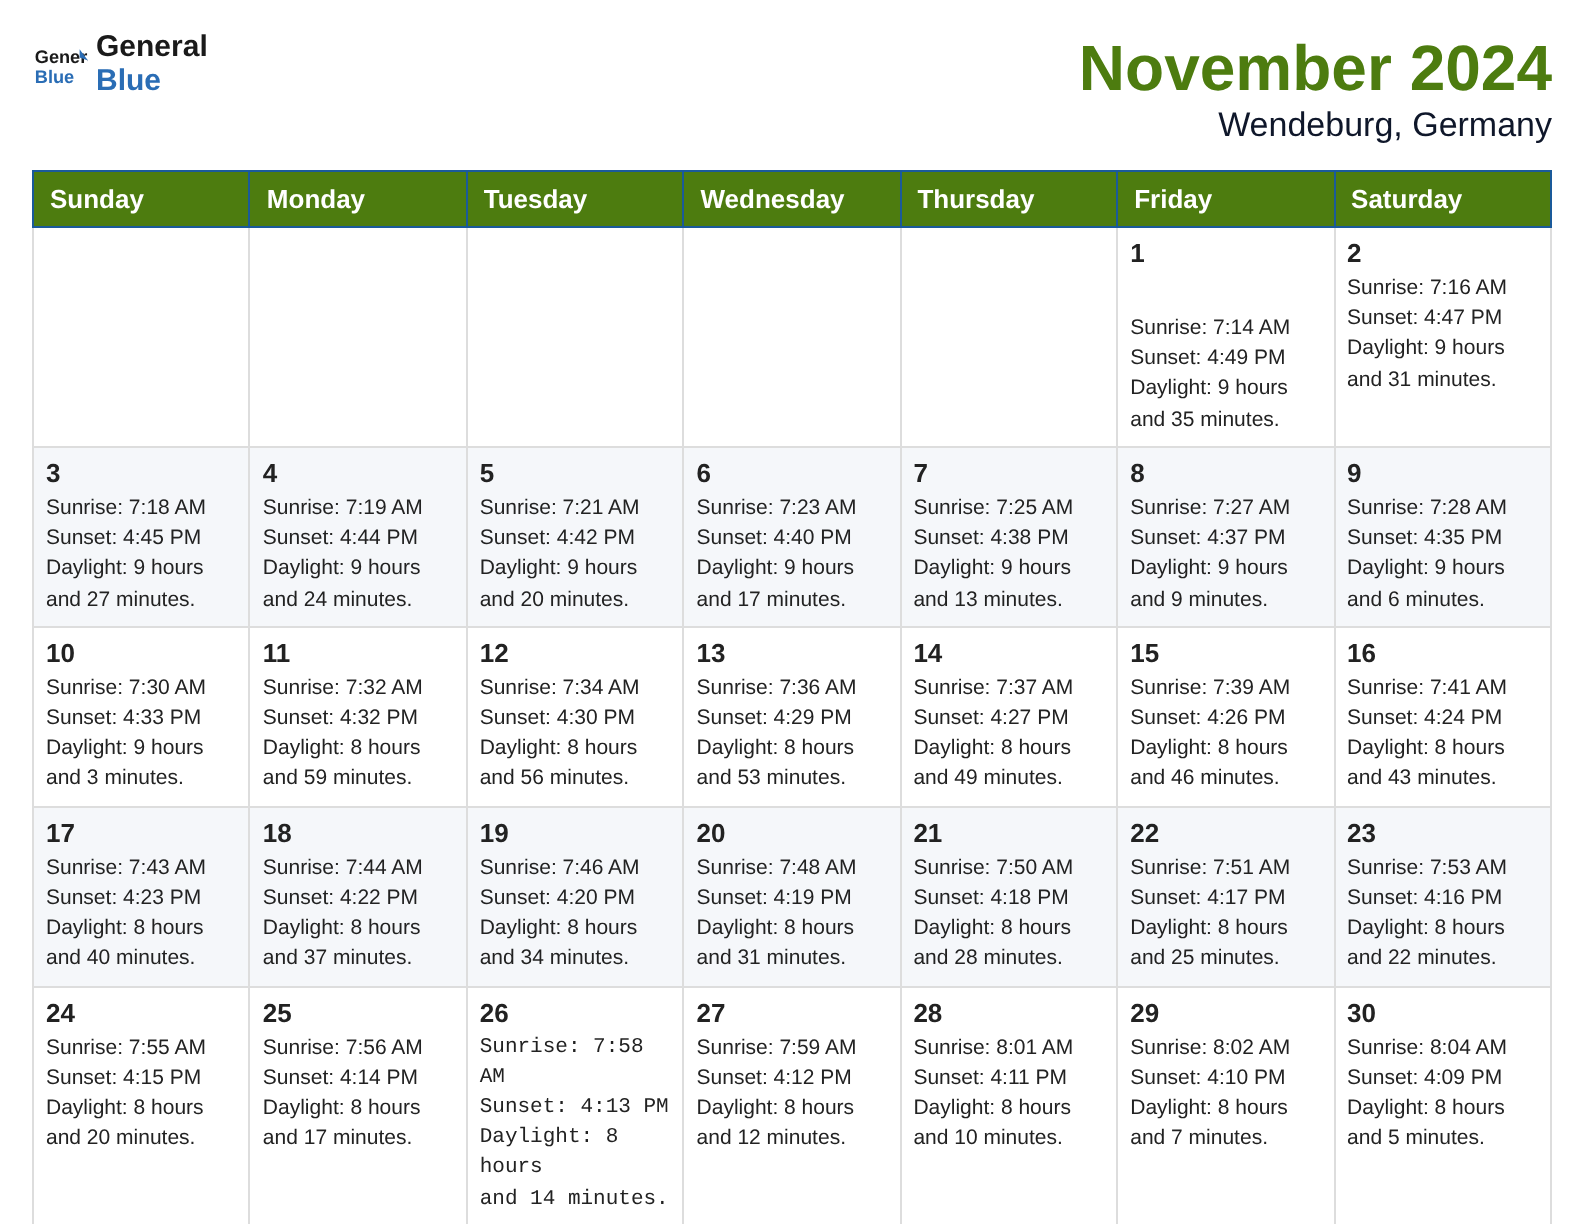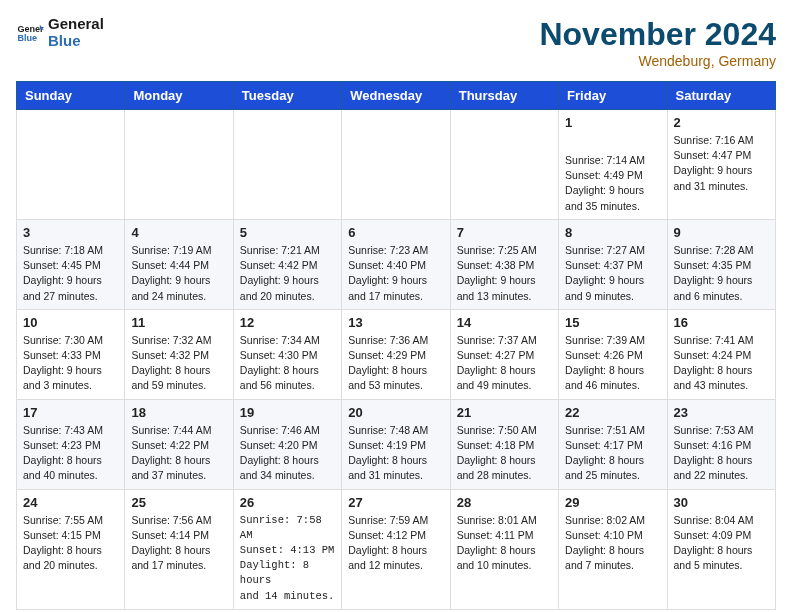--- a/index.html
+++ b/index.html
@@ -24,34 +24,34 @@
     .logo-icon {
       width: 28px;
       height: 28px;
     }
     .title-block {
       text-align: right;
     }
     .month-title {
       font-size: 32px;
       font-weight: bold;
-      color: #0c4a6e;
+      color: #4d7c0f;
       margin-left: 36px;
     }
     .subtitle {
-      font-size: 14px;
-      color: #a16207;
+      font-size: 17px;
+      color: #0f172a;
     }
     .calendar {
       width: 100%;
       border-collapse: collapse;
       border: 1px solid #ccc;
     }
     .calendar th {
-      background: #1d4ed8;
+      background: #4d7c0f;
       color: #fff;
       font-size: 13px;
       font-weight: bold;
       padding: 6px 8px;
       text-align: left;
       border: 1px solid #1a5a9a;
     }
     .calendar td {
       vertical-align: top;
       padding: 5px 6px;

